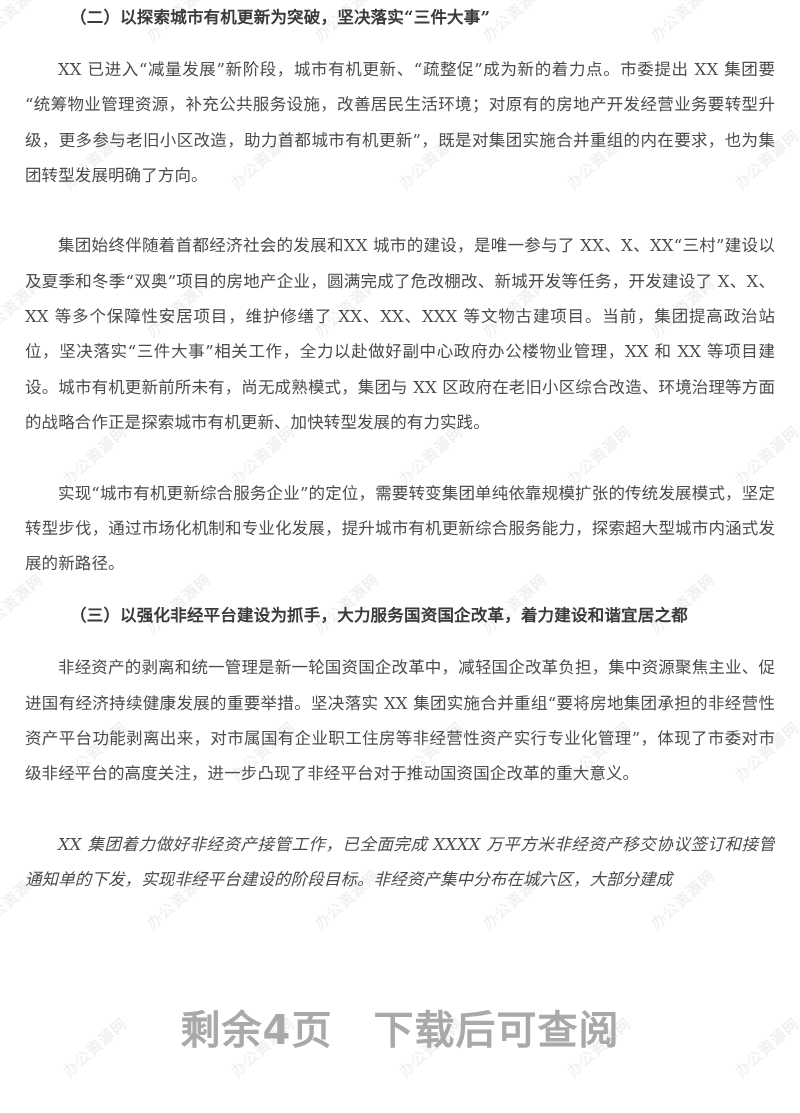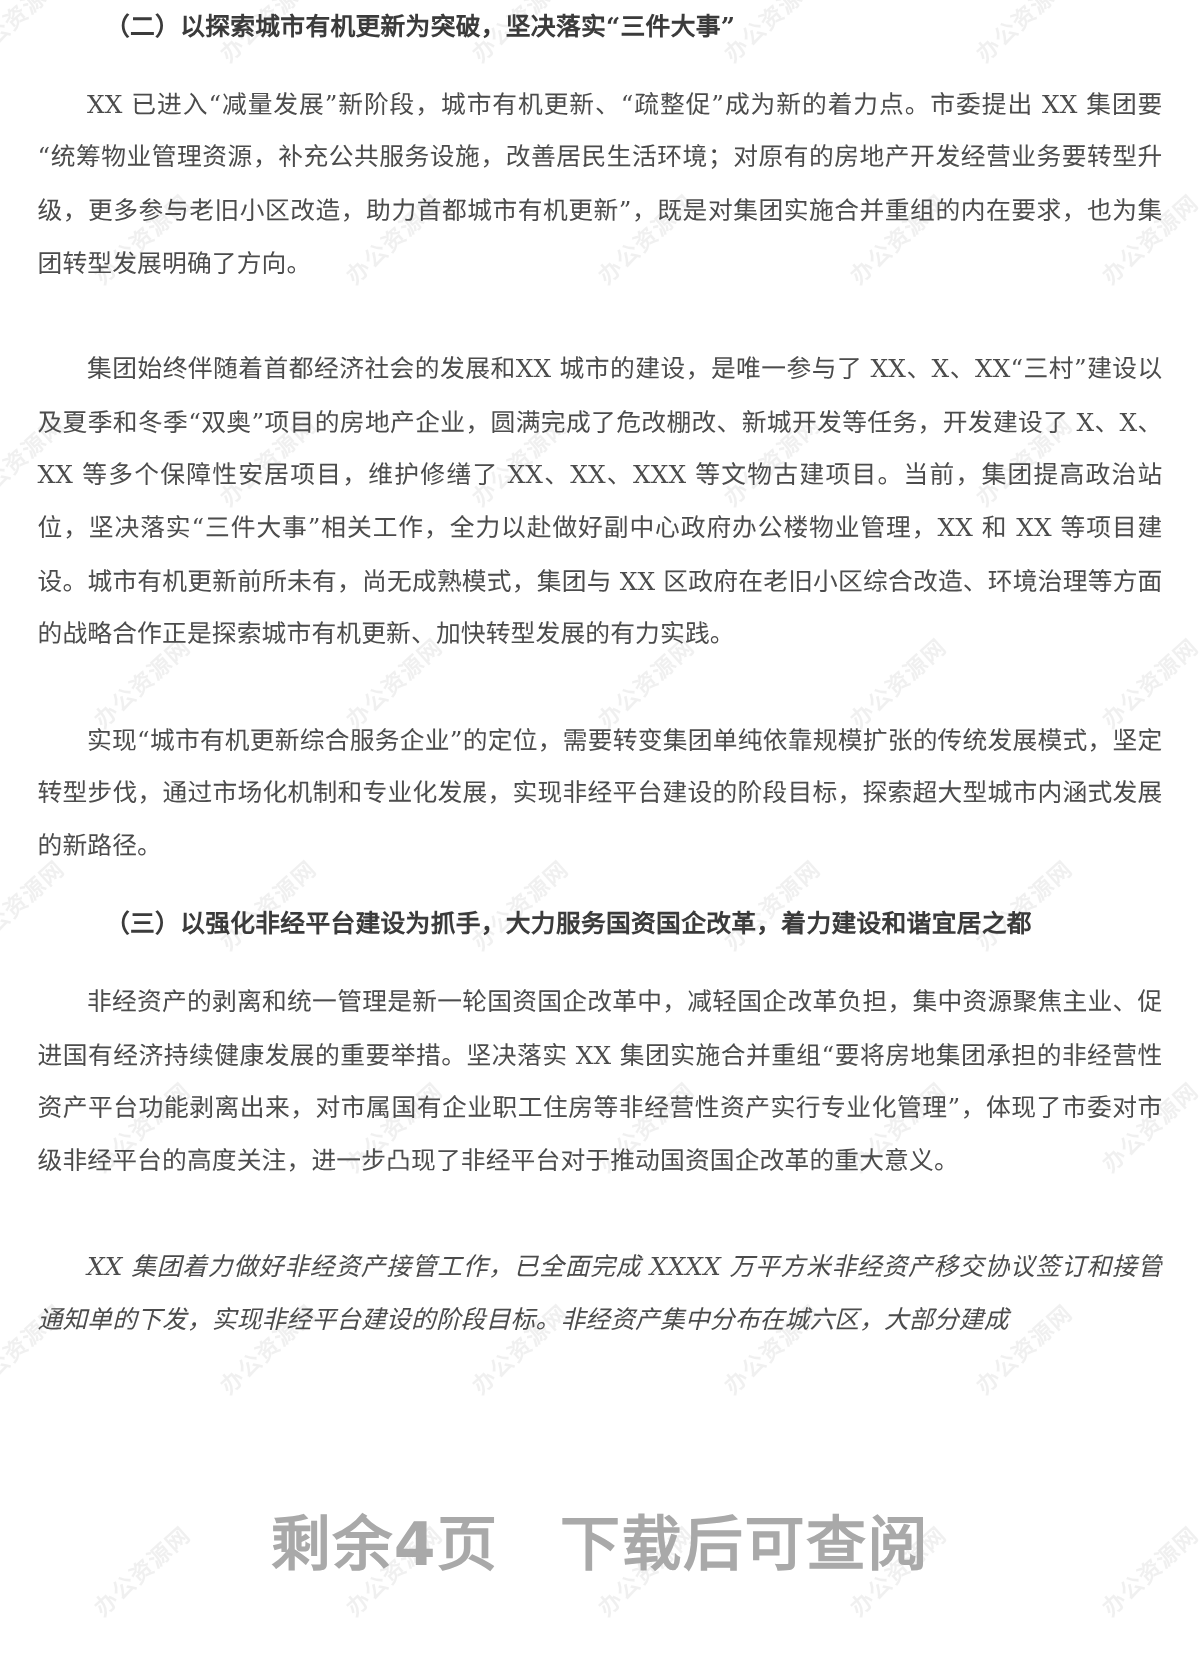--- a/index.html
+++ b/index.html
@@ -157,21 +157,21 @@
   </div>
 
 <div id="page">
   <div class="doc-body">
       <div class="heading">（二）以探索城市有机更新为突破，坚决落实“三件大事”</div>
       <div class="spacer-half"></div>
       <p class="para">XX 已进入“减量发展”新阶段，城市有机更新、“疏整促”成为新的着力点。市委提出 XX 集团要“统筹物业管理资源，补充公共服务设施，改善居民生活环境；对原有的房地产开发经营业务要转型升级，更多参与老旧小区改造，助力首都城市有机更新”，既是对集团实施合并重组的内在要求，也为集团转型发展明确了方向。</p>
       <div class="spacer-line"></div>
       <p class="para">集团始终伴随着首都经济社会的发展和XX 城市的建设，是唯一参与了 XX、X、XX“三村”建设以及夏季和冬季“双奥”项目的房地产企业，圆满完成了危改棚改、新城开发等任务，开发建设了 X、X、XX 等多个保障性安居项目，维护修缮了 XX、XX、XXX 等文物古建项目。当前，集团提高政治站位，坚决落实“三件大事”相关工作，全力以赴做好副中心政府办公楼物业管理，XX 和 XX 等项目建设。城市有机更新前所未有，尚无成熟模式，集团与 XX 区政府在老旧小区综合改造、环境治理等方面的战略合作正是探索城市有机更新、加快转型发展的有力实践。</p>
       <div class="spacer-line"></div>
-      <p class="para">实现“城市有机更新综合服务企业”的定位，需要转变集团单纯依靠规模扩张的传统发展模式，坚定转型步伐，通过市场化机制和专业化发展，实现非经平台建设的阶段目标，探索超大型城市内涵式发展的新路径。</p>
+      <p class="para">实现“城市有机更新综合服务企业”的定位，需要转变集团单纯依靠规模扩张的传统发展模式，坚定转型步伐，通过市场化机制和专业化发展，提升城市有机更新综合服务能力，探索超大型城市内涵式发展的新路径。</p>
       <div class="spacer-half"></div>
       <div class="heading">（三）以强化非经平台建设为抓手，大力服务国资国企改革，着力建设和谐宜居之都</div>
       <div class="spacer-half"></div>
       <p class="para">非经资产的剥离和统一管理是新一轮国资国企改革中，减轻国企改革负担，集中资源聚焦主业、促进国有经济持续健康发展的重要举措。坚决落实 XX 集团实施合并重组“要将房地集团承担的非经营性资产平台功能剥离出来，对市属国有企业职工住房等非经营性资产实行专业化管理”，体现了市委对市级非经平台的高度关注，进一步凸现了非经平台对于推动国资国企改革的重大意义。</p>
       <div class="spacer-line"></div>
       <p class="para clipped">XX 集团着力做好非经资产接管工作，已全面完成 XXXX 万平方米非经资产移交协议签订和接管通知单的下发，实现非经平台建设的阶段目标。非经资产集中分布在城六区，大部分建成</p>
     </div>
 </div>
 
 <div id="footer-notice">

